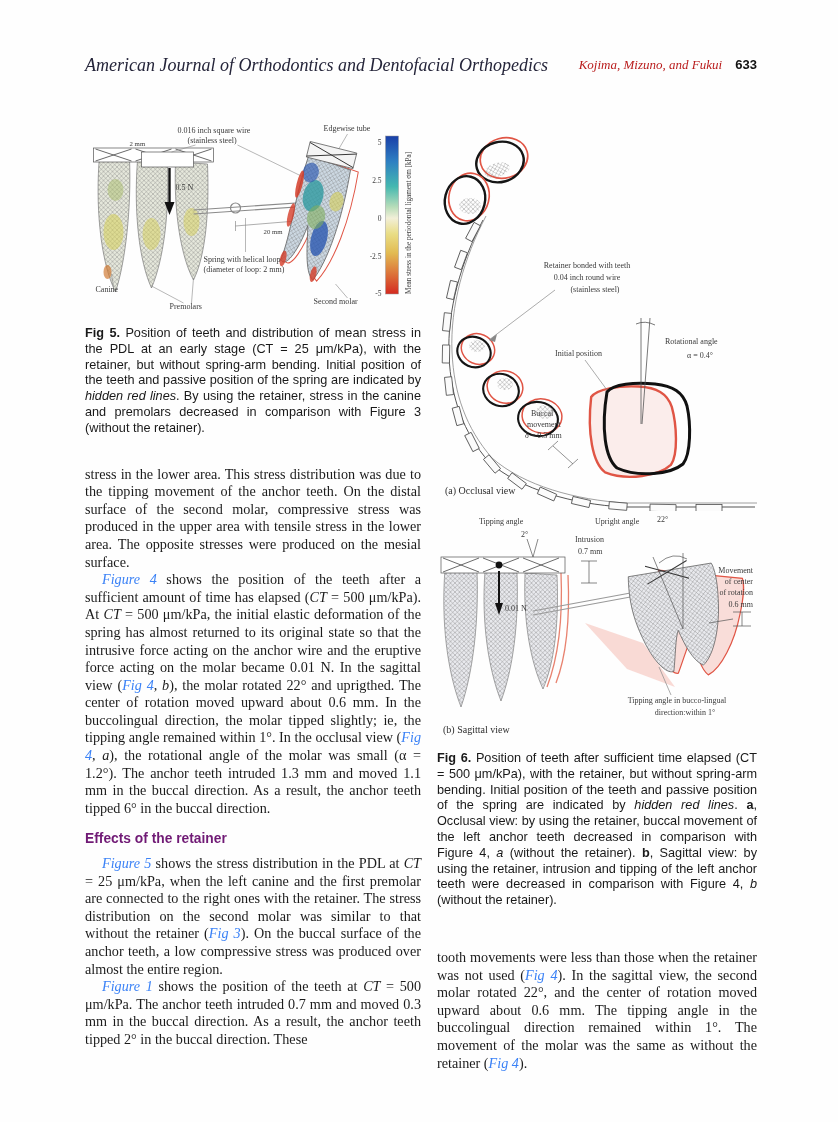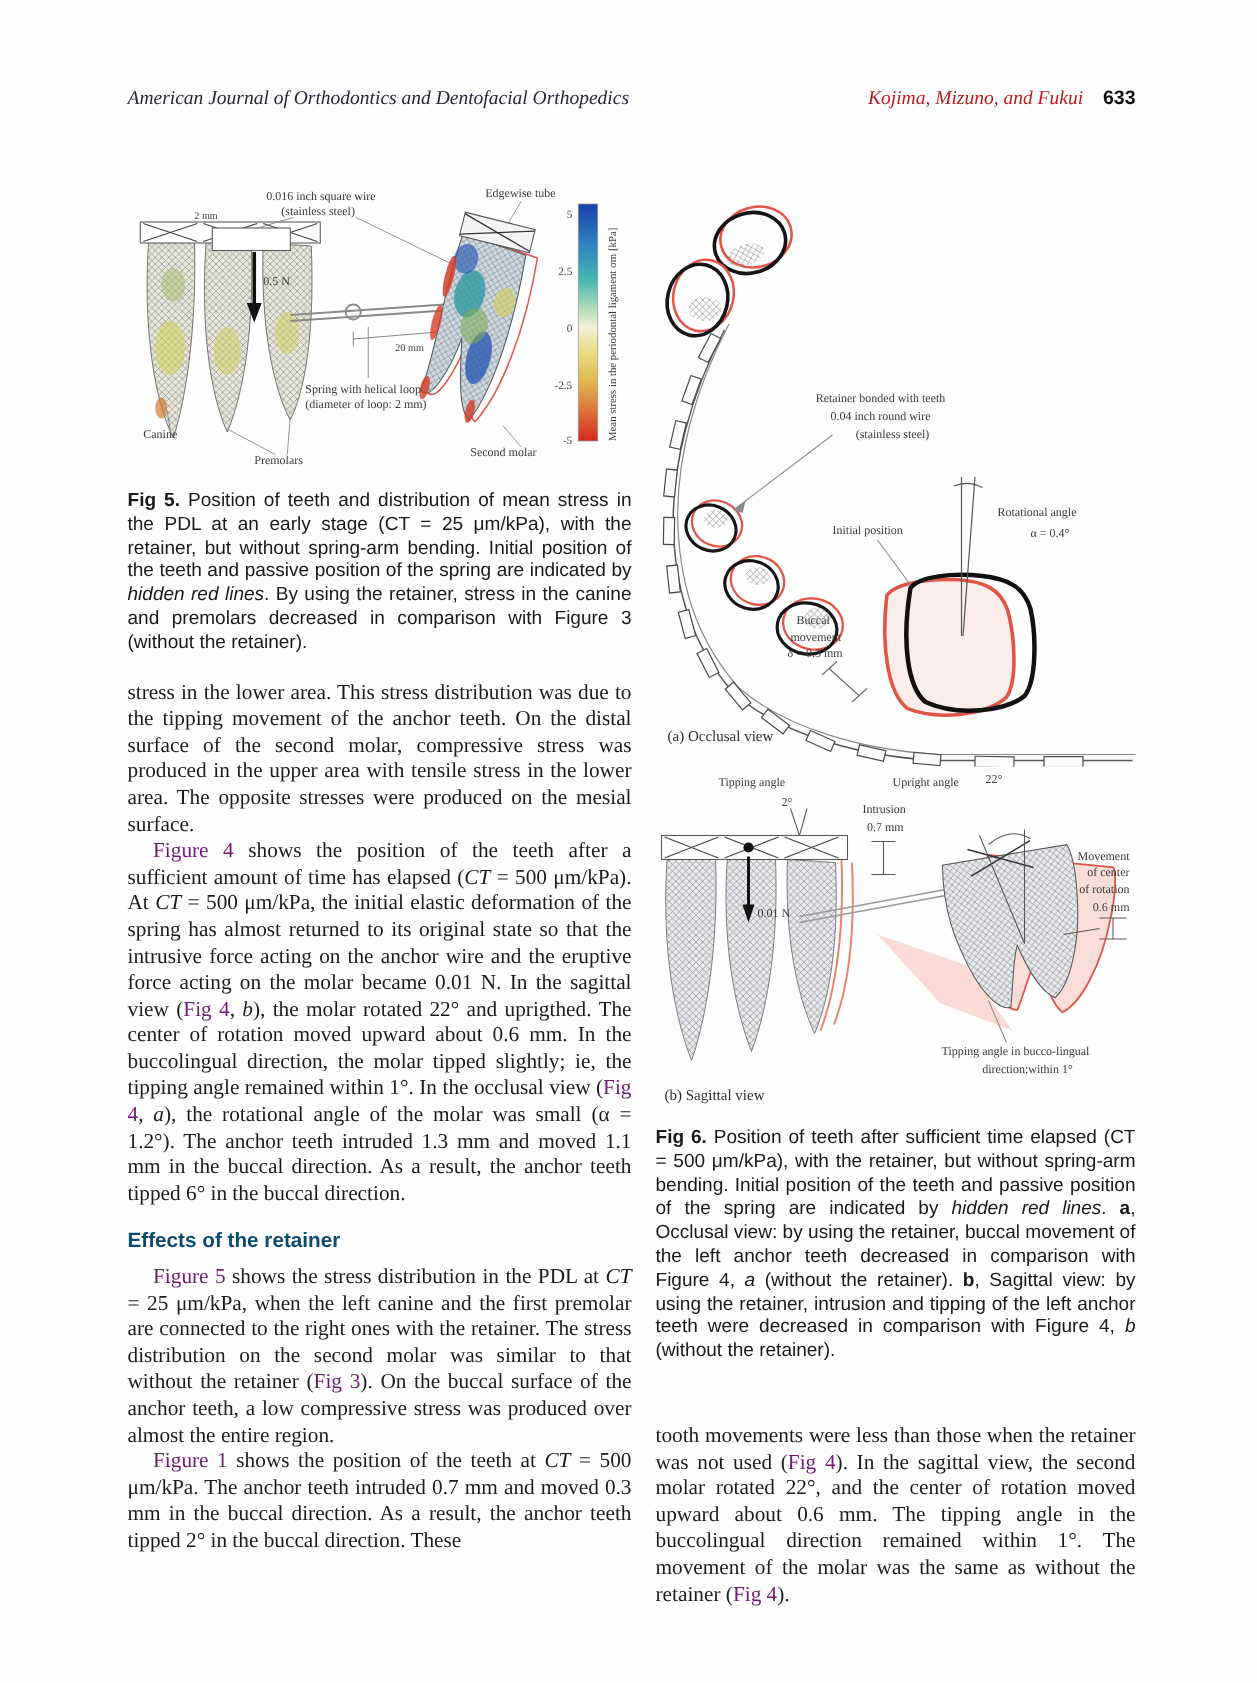--- a/index.html
+++ b/index.html
@@ -1,36 +1,36 @@
 <!DOCTYPE html>
 <html><head>
 <meta charset="utf-8">
 <style>
   html,body{margin:0;padding:0;background:#dcdcdc;}
   .page{position:relative;width:838px;height:1122px;background:#fefefe;overflow:hidden;
         font-family:"Liberation Serif",serif;color:#1b1b1b;}
   
   .header{position:absolute;left:85px;top:57px;width:672px;display:flex;
           justify-content:space-between;align-items:flex-start;}
-  .journal{font-style:italic;font-size:13px;line-height:16px;color:#25253a;}
+  .journal{font-style:italic;font-size:18px;line-height:16px;color:#25253a;}
   .running-right{font-size:13px;text-align:right;white-space:nowrap;}
   .authors{font-style:italic;color:#b91c1c;}
   .pageno{font-family:"Liberation Sans",sans-serif;font-weight:700;font-style:normal;
           font-size:13px;margin-left:10px;color:#111;}
   
   .col-left{position:absolute;left:85px;top:122px;width:336px;}
   .col-right{position:absolute;left:437px;top:128px;width:320px;}
   .caption{font-family:"Liberation Sans",sans-serif;font-size:12.7px;line-height:15.8px;
            text-align:justify;margin:12px 0 0 0;color:#191919;}
-  .bodytext{font-size:14.2px;line-height:17.6px;text-align:justify;margin-top:17px;}
+  .bodytext{font-size:14.2px;line-height:17.6px;text-align:justify;margin-top:29px;}
   .bodytext p{margin:0;text-indent:17px;}
   .bodytext p.noindent{text-indent:0;}
   h3.subhead{font-family:"Liberation Sans",sans-serif;font-size:13.8px;font-weight:700;
-             margin:13px 0 7px 0;color:#0c4a6e;}
-  .seg-link{color:#701a75;}
+             margin:13px 0 7px 0;color:#701a75;}
+  .seg-link{color:#3b82f6;font-style:italic;}
   .seg-i{font-style:italic;}
   .seg-b{font-weight:700;}
   svg{display:block;}
   svg text{font-family:"Liberation Serif",serif;fill:#3a3a3a;}
   .figlbl{font-size:8px;}
   .figlbl-sm{font-size:6.8px;}
   .viewlbl{font-size:10px;fill:#2e2e2e;}
   .cbtick{font-size:7.5px;fill:#3f3f3f;}
 </style>
 </head>

